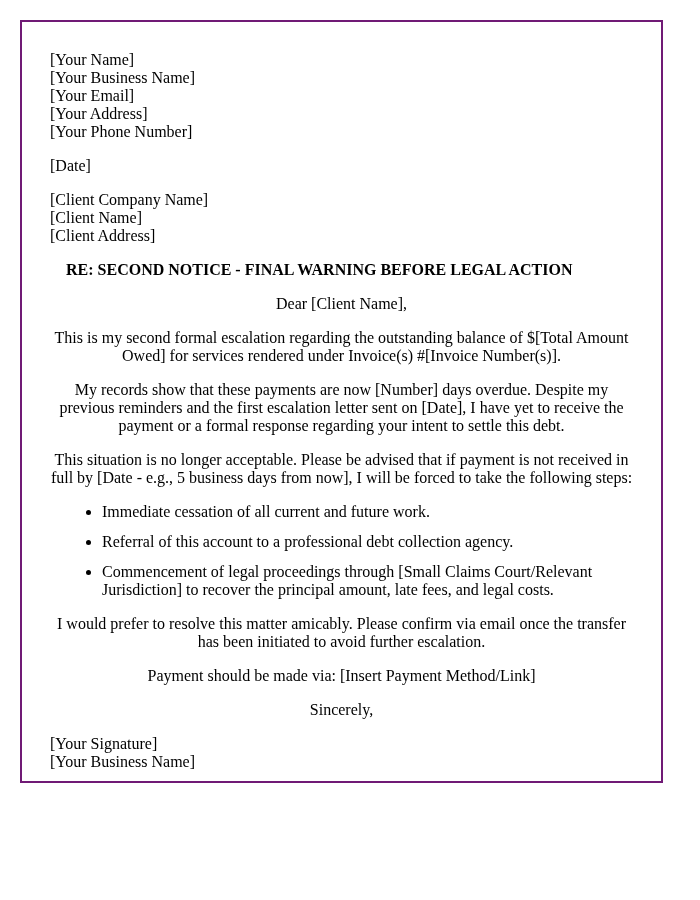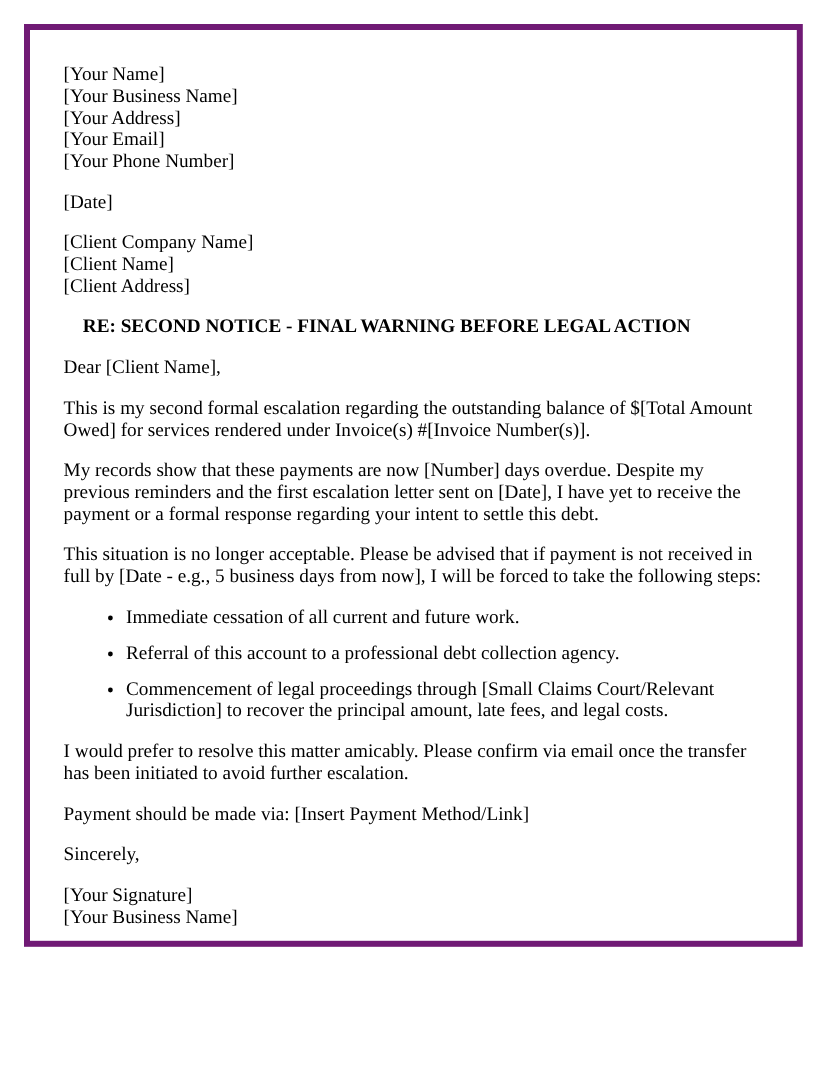--- a/index.html
+++ b/index.html
@@ -14,48 +14,48 @@
       font-family: "Liberation Serif", "DejaVu Serif", serif;
       font-size: 16px;
       color: #000000;
     }
     .letter {
       position: absolute;
       left: 20px;
       top: 20px;
       width: 583px;
       height: 730px;
-      border: 5px solid #701a75;
+      border: 2px solid #701a75;
       padding: 29px 28px 0 28px;
       box-sizing: content-box;
       line-height: 18px;
     }
     .block { margin: 0 0 16px 0; }
     .block div { white-space: nowrap; }
     .subject {
       font-weight: bold;
       margin: 0 0 16px 16px;
     }
-    p { margin: 0 0 16px 0; }
+    p { margin: 0 0 16px 0; text-align: center; }
     ul {
       margin: 0 0 16px 0;
       padding-left: 40px;
     }
     ul li { margin: 12px; }
   </style>
 </head>
 <body>
 
 <div class="letter">
 
   <div class="block">
     <div>[Your Name]</div>
     <div>[Your Business Name]</div>
+    <div>[Your Email]</div>
     <div>[Your Address]</div>
-    <div>[Your Email]</div>
     <div>[Your Phone Number]</div>
   </div>
 
   <div class="block">
     <div>[Date]</div>
   </div>
 
   <div class="block">
     <div>[Client Company Name]</div>
     <div>[Client Name]</div>

